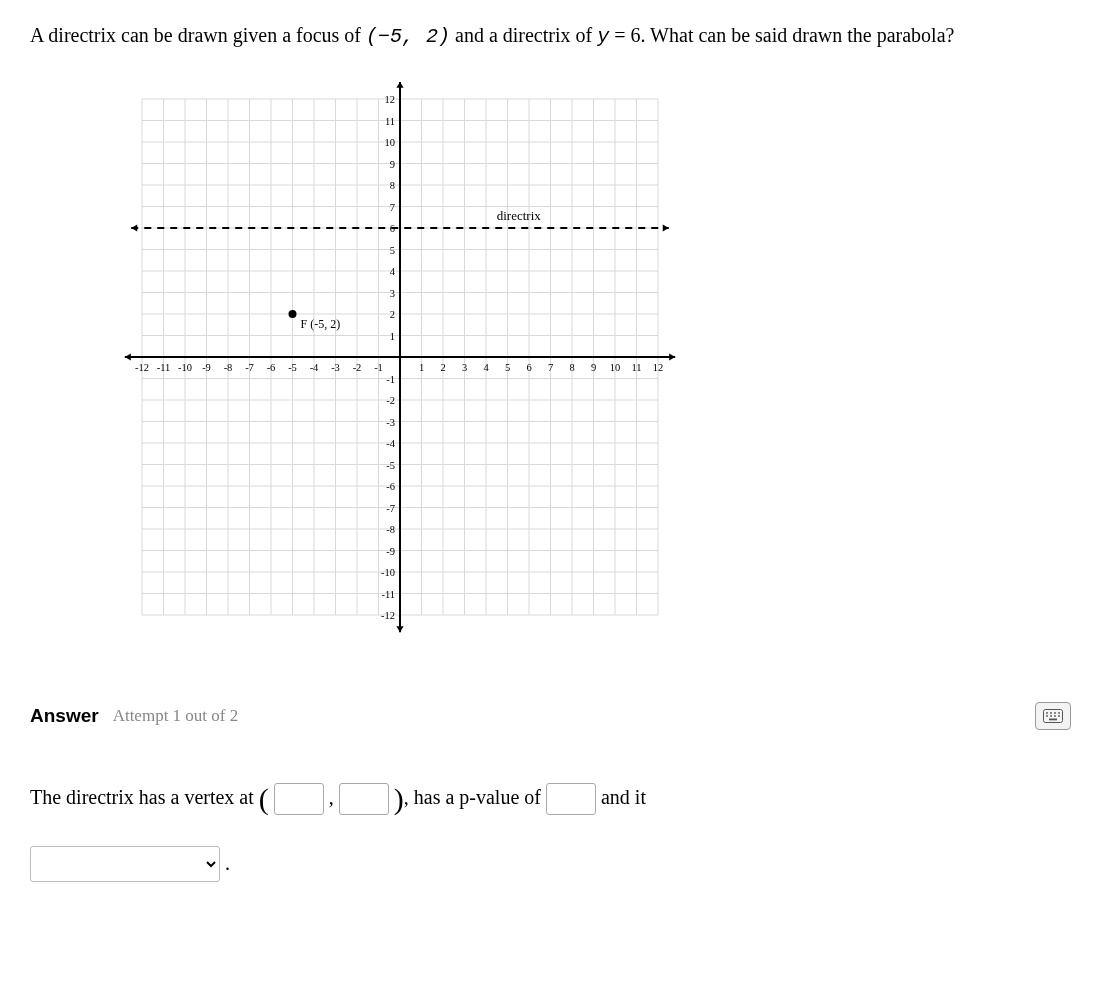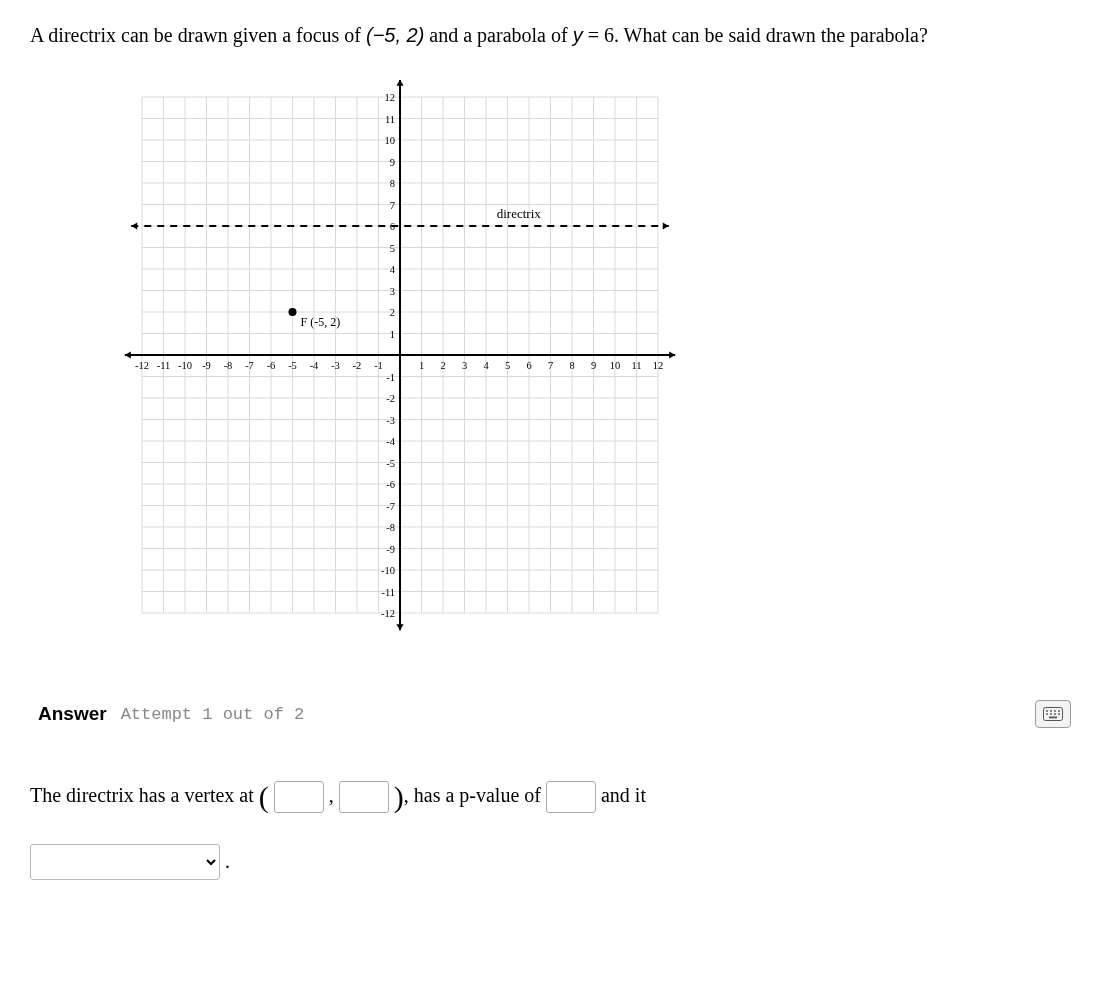--- a/index.html
+++ b/index.html
@@ -7,37 +7,36 @@
     padding: 20px 30px;
     font-family: Georgia, 'Times New Roman', serif;
     color: #000;
     background: #fff;
     font-size: 20px;
   }
   .question {
     line-height: 1.5;
     margin-bottom: 30px;
   }
-  .math-italic { font-style: italic; font-family: Liberation Sans, sans-serif; }
+  .math-italic { font-style: italic; font-family: Liberation Mono, monospace; }
   .graph-wrap {
     display: flex;
     justify-content: flex-start;
     padding-left: 90px;
     margin-bottom: 50px;
   }
   svg.graph { display: block; }
   .answer-row {
     display: flex;
     align-items: center;
     gap: 14px;
     margin-bottom: 36px;
-    margin-left: 8px;
   }
   .answer-label { font-weight: bold; font-family: Arial, Helvetica, sans-serif; font-size: 19px;}
-  .attempt { color: #888; font-family: Liberation Mono, monospace; font-size: 17px;}
+  .attempt { color: #888; font-family: Liberation Serif, serif; font-size: 17px;}
   .kbd-btn {
     margin-left: auto;
     width: 34px; height: 26px;
     border: 1px solid #999;
     border-radius: 4px;
     background: #f3f3f3;
     display: flex; align-items: center; justify-content: center;
     font-size: 13px;
     cursor: pointer;
   }
@@ -68,21 +67,21 @@
     background: #fff;
     font-size: 15px;
     padding: 0 6px;
     margin-top: 14px;
   }
 </style>
 </head>
 <body>
 
 <div class="question">
-  <span>A directrix can be drawn given a focus of </span><span class="math-italic">(−5, 2)</span><span> and a parabola of </span><span class="math-italic">y</span><span> = 6</span><span>. What can be said drawn the parabola?</span>
+  <span>A directrix can be drawn given a focus of </span><span class="math-italic">(−5, 2)</span><span> and a directrix of </span><span class="math-italic">y</span><span> = 6</span><span>. What can be said drawn the parabola?</span>
 </div>
 
 <div class="graph-wrap">
 <svg class="graph" width="560" height="570" viewBox="0 0 560 570">
   <g id="graph-root">
         <rect x="22" y="17" width="516" height="516" fill="#fff"></rect>
         <line x1="22" y1="533" x2="22" y2="17" stroke="#d9d9d9" stroke-width="1"></line>
         <line x1="22" y1="533" x2="538" y2="533" stroke="#d9d9d9" stroke-width="1"></line>
         <line x1="43.5" y1="533" x2="43.5" y2="17" stroke="#d9d9d9" stroke-width="1"></line>
         <line x1="22" y1="511.5" x2="538" y2="511.5" stroke="#d9d9d9" stroke-width="1"></line>

